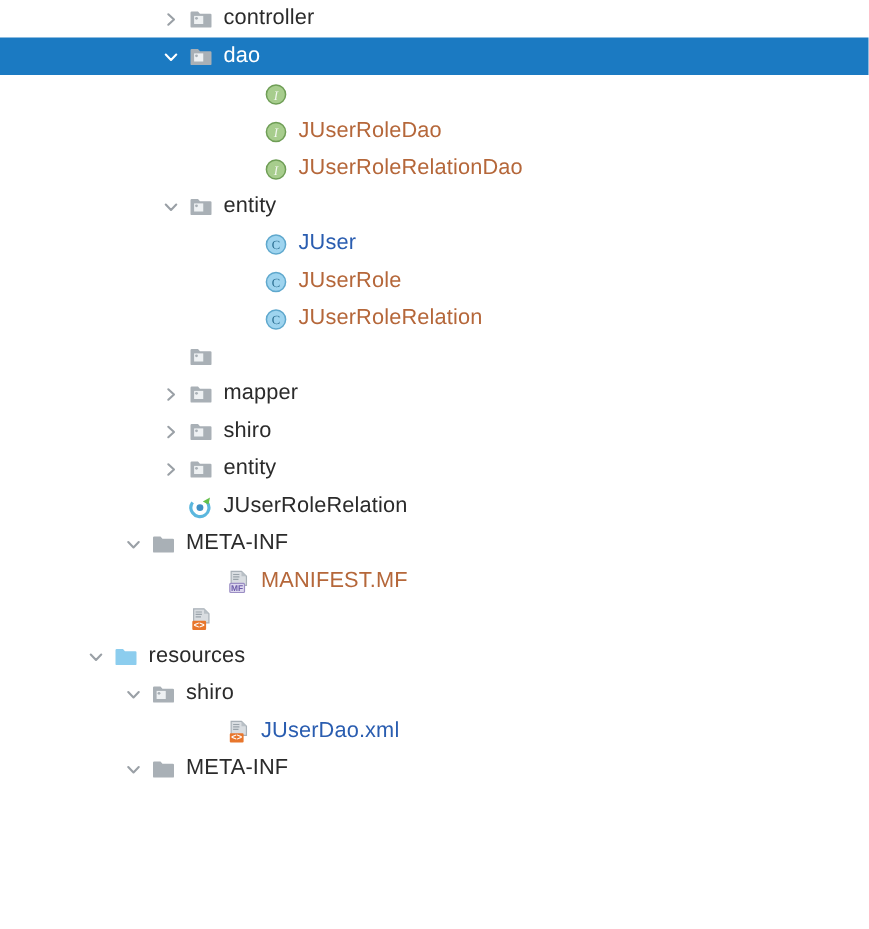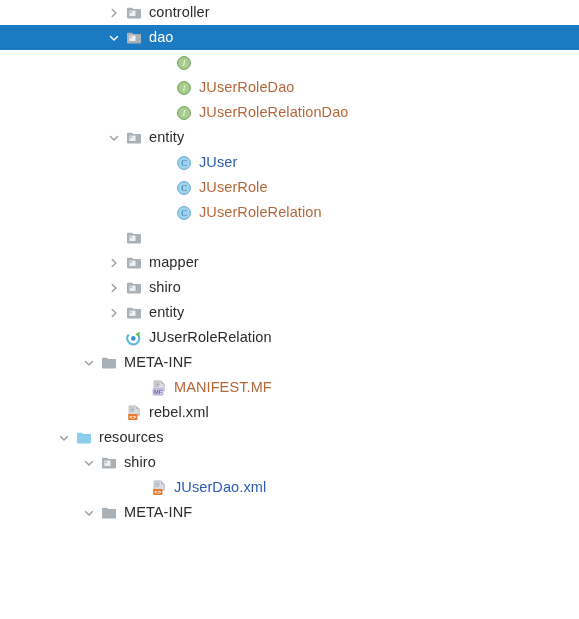--- a/index.html
+++ b/index.html
@@ -266,21 +266,20 @@
       <div class="twisty"></div>
       <div class="iconwrap">
         <svg xmlns="http://www.w3.org/2000/svg" width="16" height="16" viewBox="0 0 16 16">
           <path d="M3.1 0.9 H10.0 L13.3 4.2 V10.2 H3.1 Z" fill="#d9dde1" stroke="#a8b0b7" stroke-width="0.8"></path>
           <path d="M10.0 0.9 L13.3 4.2 H10.0 Z" fill="#b9c0c6"></path>
           <path d="M4.4 3.0 H8.6 M4.4 4.6 H8.6 M4.4 6.2 H8.0" stroke="#9aa3aa" stroke-width="0.8"></path>
           <rect x="2.2" y="8.9" width="9.2" height="6.1" rx="0.7" fill="#e8762c"></rect>
           <text x="6.8" y="13.6" text-anchor="middle" font-family="Liberation Sans, sans-serif" font-size="6.1" font-weight="bold" fill="#ffffff">&lt;&gt;</text>
         </svg>
       </div>
-      <span class="label c-normal">rebel.xml</span>
     </div>
     <div class="row">
       <div class="indent" style="width: 55px;"></div>
       <div class="twisty">
         <svg xmlns="http://www.w3.org/2000/svg" width="10" height="10" viewBox="0 0 10 10">
           <path d="M1.5 3.4 L5 7 L8.5 3.4" fill="none" stroke="#9aa0a6" stroke-width="1.4" stroke-linecap="round" stroke-linejoin="round"></path>
         </svg>
       </div>
       <div class="iconwrap">
         <svg xmlns="http://www.w3.org/2000/svg" width="16" height="16" viewBox="0 0 16 16">

